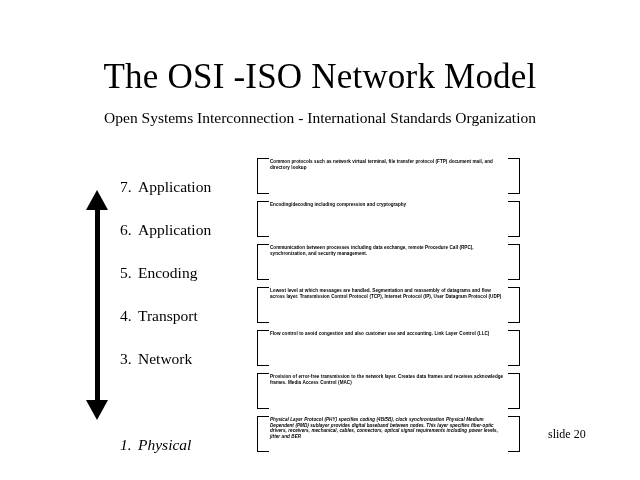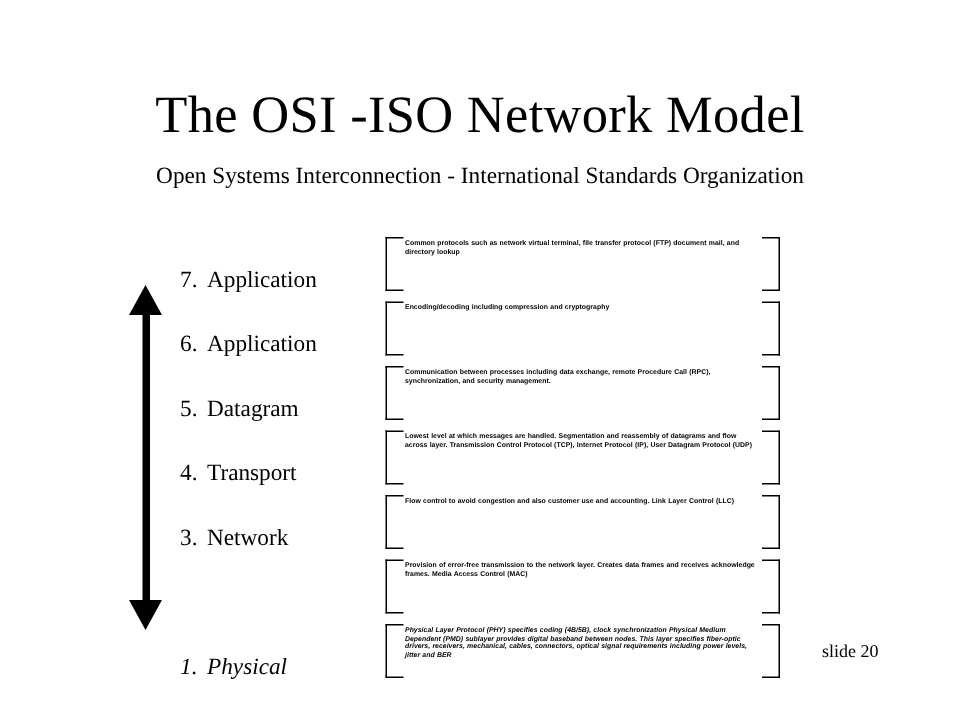--- a/index.html
+++ b/index.html
@@ -187,21 +187,21 @@
     </div>
     <div class="desc-box">
       <div class="br left"></div>
       <div class="br right"></div>
       <div class="desc-text">Encoding/decoding including compression and cryptography</div>
     </div>
   </div>
 
   <div class="layer-row" style="top:241px;">
     <div class="layer-label">
-      <span class="num">5.</span><span>Datagram</span>
+      <span class="num">5.</span><span>Encoding</span>
     </div>
     <div class="desc-box">
       <div class="br left"></div>
       <div class="br right"></div>
       <div class="desc-text">Communication between processes including data exchange, remote Procedure Call (RPC), synchronization, and security management.</div>
     </div>
   </div>
 
   <div class="layer-row" style="top:284px;">
     <div class="layer-label">

